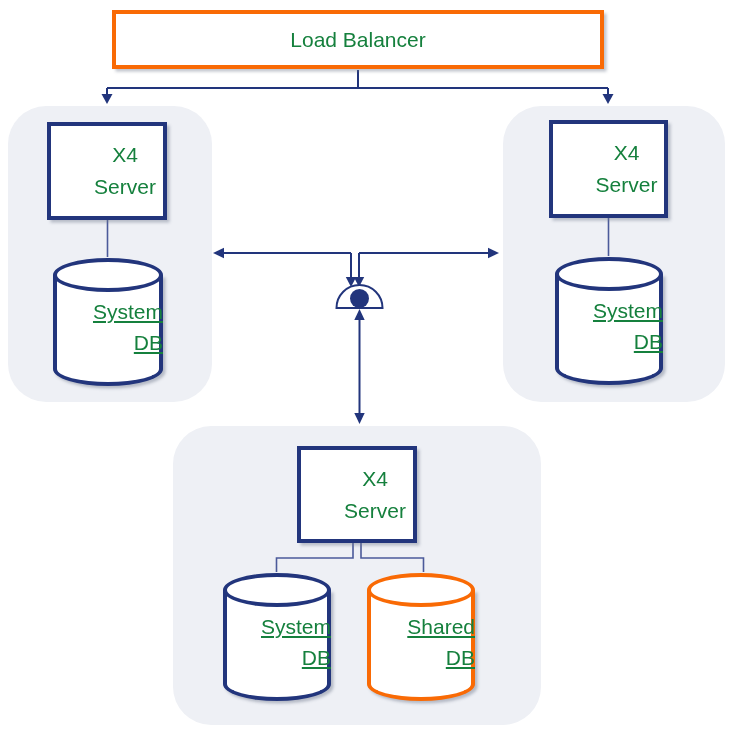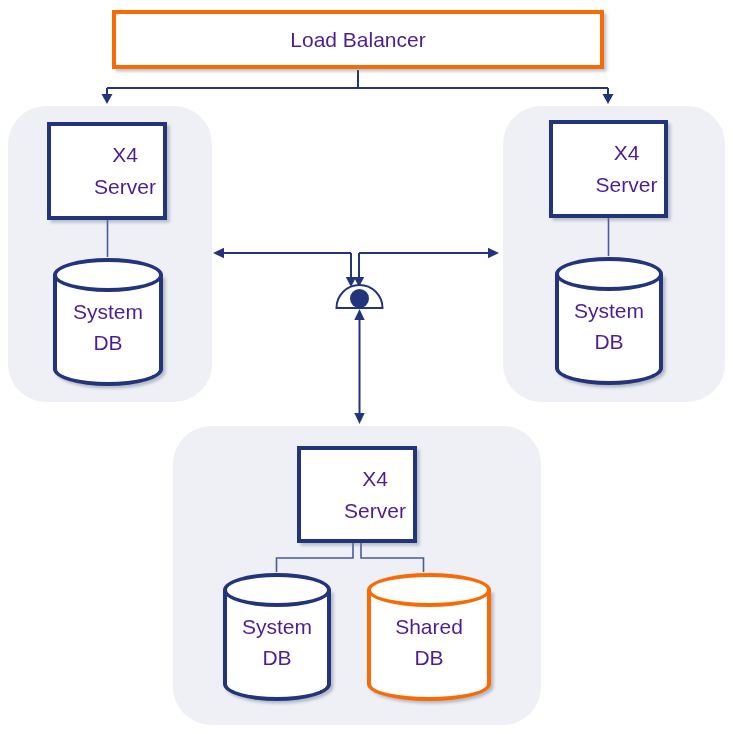--- a/index.html
+++ b/index.html
@@ -1,18 +1,18 @@
 <!DOCTYPE html>
 <html><head>
 <meta charset="utf-8">
 <style>
   html,body{margin:0;padding:0;background:#ffffff;}
   .canvas{
     position:relative;width:733px;height:734px;background:#ffffff;
-    font-family:"Liberation Sans",sans-serif;color:#4c1d95;overflow:hidden;
+    font-family:"Liberation Sans",sans-serif;color:#15803d;overflow:hidden;
   }
   .group{
     position:absolute;background:#eef0f5;border-radius:38px;z-index:1;
   }
   .connector-layer{position:absolute;left:0;top:0;width:733px;height:734px;z-index:2;}
   .node{
     position:absolute;background:#ffffff;display:flex;flex-direction:column;
     align-items:center;justify-content:center;text-align:center;z-index:3;
     box-sizing:border-box;font-size:21px;line-height:32px;
     box-shadow:2.5px 2.5px 3px rgba(110,120,140,.45);
@@ -25,22 +25,22 @@
     border:4px solid #22357c;background:#fff;box-sizing:border-box;z-index:2;
   }
   .cyl-body{
     position:absolute;left:0;top:17px;width:100%;bottom:0;background:#fff;
     border:4px solid #22357c;border-top:none;box-sizing:border-box;
     border-radius:0 0 50% 50% / 0 0 17px 17px;z-index:1;
     box-shadow:2.5px 2.5px 3px rgba(110,120,140,.45);
   }
   .cyl-orange .cyl-top,.cyl-orange .cyl-body{border-color:#f96a05;}
   .cyl-label{
-    position:absolute;left:0;right:0;top:38px;z-index:3;text-align:center;
-    font-size:21px;line-height:31px;
+    position:absolute;left:0;right:0;top:38px;z-index:3;text-align:right;
+    font-size:21px;line-height:31px;text-decoration:underline;
   }
   .line1,.line2{display:block;}
 </style>
 </head>
 <body>
 
 <div class="canvas">
 
   <div class="group" style="left:8px;top:106px;width:204px;height:296px;"></div>
   <div class="group" style="left:503px;top:106px;width:222px;height:296px;"></div>
@@ -132,21 +132,21 @@
 
   <div class="cylinder" style="left:223px;top:573px;width:108px;height:128px;">
     <div class="cyl-body"></div>
     <div class="cyl-top"></div>
     <div class="cyl-label">
       <span class="line1">System</span>
       <span class="line2">DB</span>
     </div>
   </div>
 
-  <div class="cylinder cyl-orange" style="left:367px;top:573px;width:124px;height:128px;">
+  <div class="cylinder cyl-orange" style="left:367px;top:573px;width:108px;height:128px;">
     <div class="cyl-body"></div>
     <div class="cyl-top"></div>
     <div class="cyl-label">
       <span class="line1">Shared</span>
       <span class="line2">DB</span>
     </div>
   </div>
 
 </div>
 

